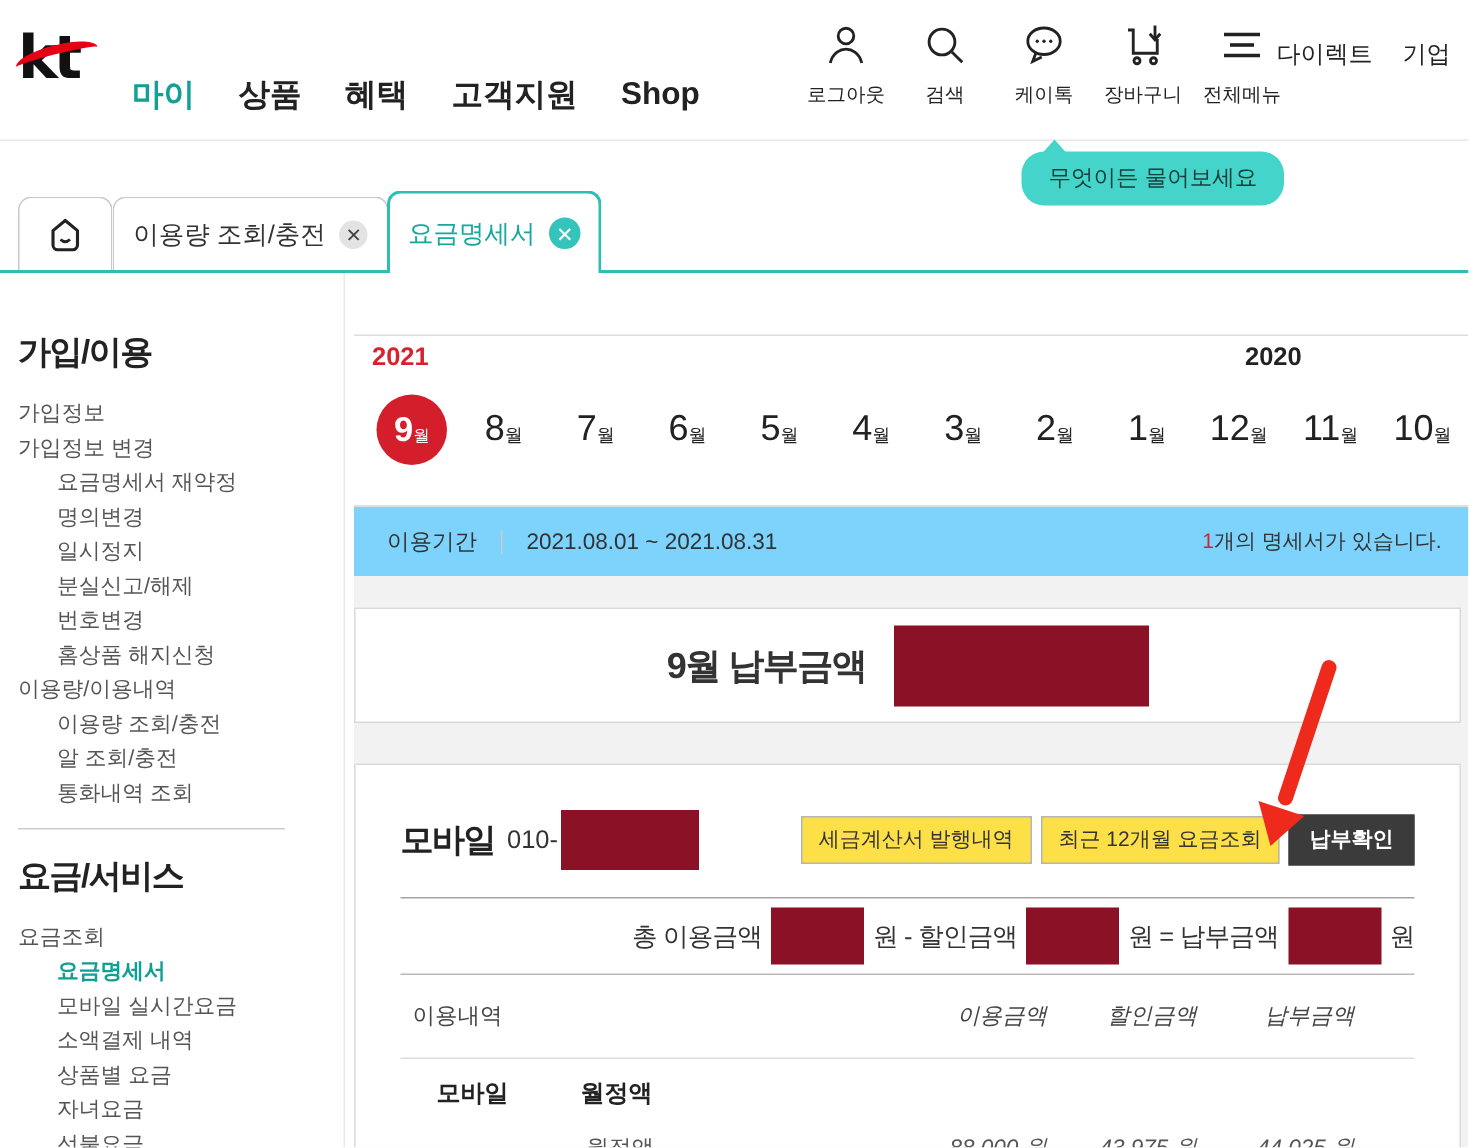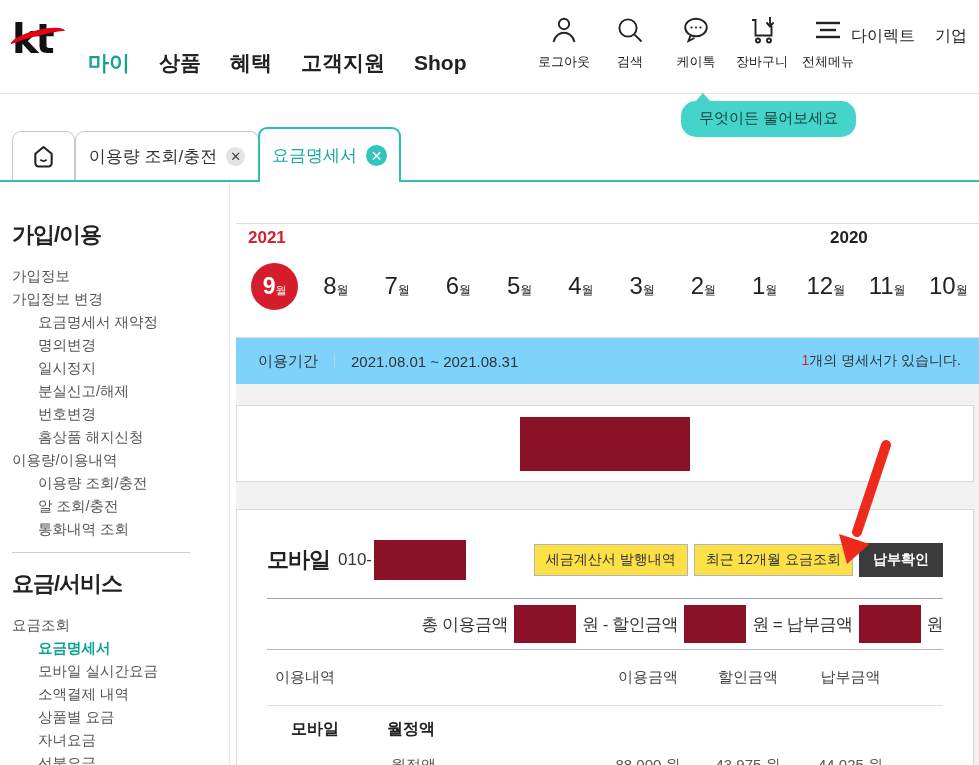--- a/index.html
+++ b/index.html
@@ -84,21 +84,21 @@
   .phone-prefix { font-size:17px; color:#333; margin:0 2px 0 8px; }
   .detail-buttons { margin-left:auto; display:flex; gap:6px; align-items:center; }
   .btn-outline { background:#fde047; border:1px solid #b5b5b5; font-size:14px; color:#333; padding:6px 11px; cursor:pointer; white-space:nowrap; }
   .btn-dark { background:#3b3b3b; border:1px solid #3b3b3b; font-size:14px; font-weight:bold; color:#fff; padding:7px 13px; cursor:pointer; white-space:nowrap; }
   .totals { margin-top:14px; border-top:1px solid #a3a3a3; border-bottom:1px solid #b9b9b9; padding:6px 0;
             display:flex; justify-content:flex-end; align-items:center; gap:6px; }
   .totals span { font-size:17px; color:#333; letter-spacing:-0.5px; white-space:nowrap; }
   .trow { display:grid; grid-template-columns:1fr 100px 100px 105px; padding-right:40px; align-items:center; }
   .thead { padding-top:18px; padding-bottom:18px; border-bottom:1px solid #ddd; }
   .thead .th { font-size:15px; color:#444; }
-  .thead .th.num, .trow .td.num { text-align:center; }
+  .thead .th.num, .trow .td.num { text-align:right;font-style:italic; }
   .thead .th.first { padding-left:8px; }
   .group-row { padding-top:13px; display:flex; }
   .group-row .cat { font-size:16px; font-weight:bold; color:#222; margin-left:24px; }
   .group-row .gname { font-size:16px; font-weight:bold; color:#222; margin-left:48px; }
   .data-row { margin-top:16px; }
   .data-row .td { font-size:15px; color:#555; }
   .data-row .td.first { padding-left:124px; }
   
   .arrow-overlay { position:absolute; left:812px; top:437px; width:86px; height:138px; z-index:5; pointer-events:none; }
 </style>
@@ -285,20 +285,21 @@
   <div class="period-row">
     <span class="period-label">이용기간</span>
     <span class="period-bar"></span>
     <span class="period-value">2021.08.01 ~ 2021.08.31</span>
     <span class="period-notice"><span class="red">1</span><span>개의 명세서가 있습니다.</span></span>
   </div>
 
   <div class="gray-area"></div>
 
   <div class="card summary">
+    <span class="summary-title">9월 납부금액</span>
     <span class="redact big"></span>
   </div>
 
   <div class="card detail">
     <div class="detail-top">
       <span class="service-name">모바일</span>
       <span class="phone-prefix">010-</span>
       <span class="redact mid"></span>
       <div class="detail-buttons" id="detail-buttons">
           <button class="btn-outline">세금계산서 발행내역</button>

